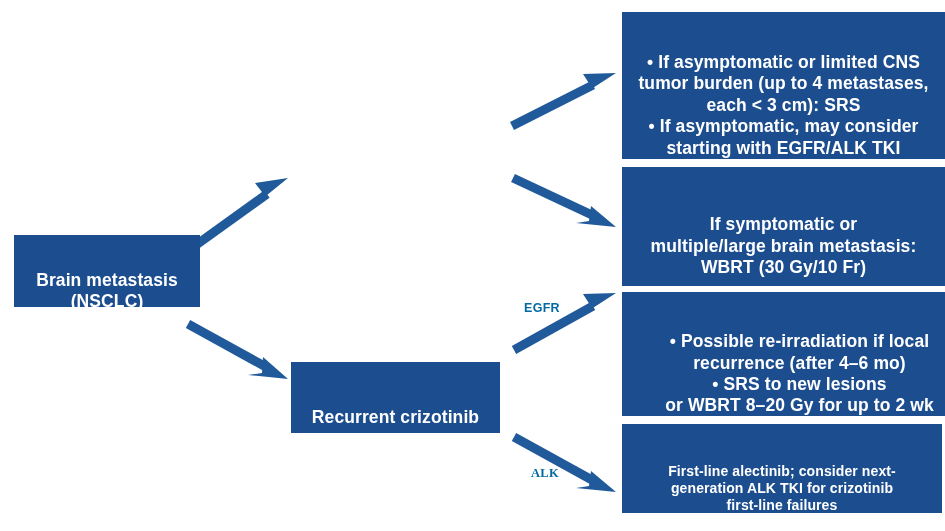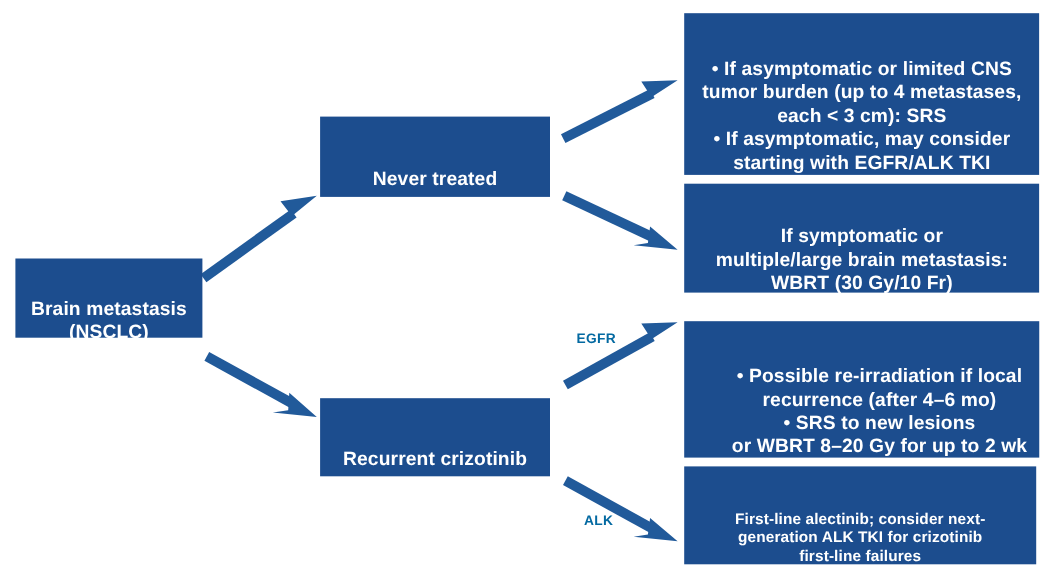--- a/index.html
+++ b/index.html
@@ -34,37 +34,37 @@
   .node .node-text {
     display: block;
     width: 100%;
     padding: 0 8px;
     box-sizing: border-box;
     white-space: pre-line;
     margin-top: 40px;
   }
   
   #node-root {
-    left: 14px;  top: 235px;  width: 170px; height: 72px;
+    left: 14px;  top: 235px;  width: 186px; height: 72px;
     font-size: 17.5px;
   }
   #node-never-treated {
     left: 291px; top: 106px;  width: 209px; height: 73px;
     font-size: 17.5px;
   }
   #node-recurrent {
     left: 291px; top: 362px;  width: 209px; height: 71px;
     font-size: 17.5px;
   }
   #node-srs {
     left: 622px; top: 12px;   width: 323px; height: 147px;
     font-size: 17.5px;
   }
   #node-wbrt {
-    left: 622px; top: 167px;  width: 323px; height: 99px;
+    left: 622px; top: 167px;  width: 323px; height: 119px;
     font-size: 17.5px;
   }
   #node-reirradiation {
     left: 622px; top: 292px;  width: 355px; height: 124px;
     font-size: 17.5px;
   }
   #node-alectinib {
     left: 622px; top: 424px;  width: 320px; height: 89px;
     font-size: 14px;
   }
@@ -88,21 +88,21 @@
   
   .edge-label {
     position: absolute;
     color: #0369a1;
     font-weight: bold;
     font-size: 12.5px;
     letter-spacing: 0.3px;
     white-space: nowrap;
   }
   #edge-label-egfr { left: 524px; top: 301px; }
-  #edge-label-alk  { left: 531px; top: 466px; }
+  #edge-label-alk  { left: 531px; top: 466px; font-family: Liberation Serif, serif; }
 </style>
 </head>
 <body>
 
 <div id="flowchart">
 
   <svg id="arrow-layer" viewBox="0 0 945 531">
 
     <g>
       <path class="arrow-path" d="M 185 253 L 267 194"></path>
@@ -137,23 +137,20 @@
 
   <span class="edge-label" id="edge-label-egfr">EGFR</span>
 
   <span class="edge-label" id="edge-label-alk">ALK</span>
 
   <div class="node" id="node-root">
     <span class="node-text">Brain metastasis
 (NSCLC)</span>
   </div>
 
-  <div class="node" id="node-never-treated">
-    <span class="node-text">Never treated</span>
-  </div>
 
   <div class="node" id="node-recurrent">
     <span class="node-text">Recurrent crizotinib</span>
   </div>
 
   <div class="node" id="node-srs">
     <span class="node-text">• If asymptomatic or limited CNS
 tumor burden (up to 4 metastases,
 each &lt; 3 cm): SRS
 • If asymptomatic, may consider

